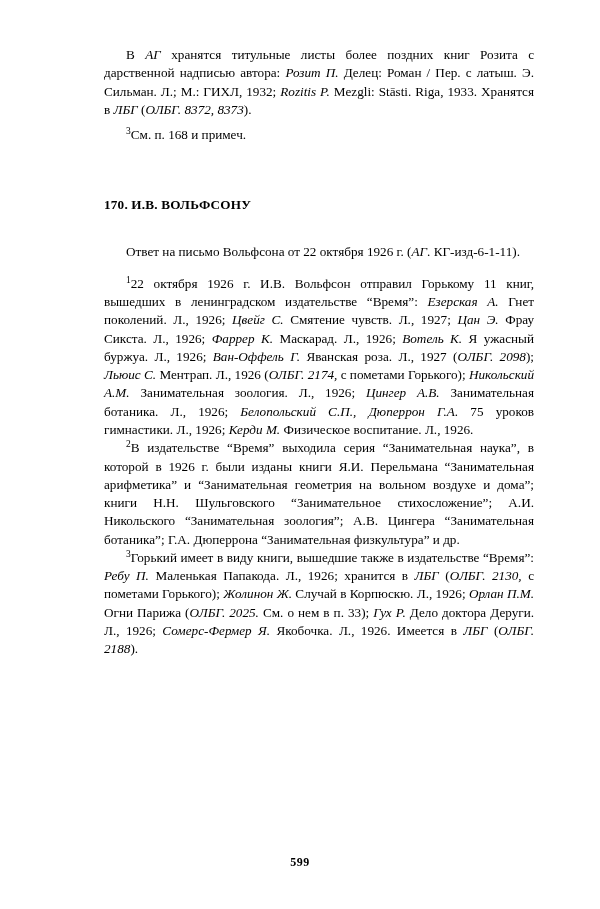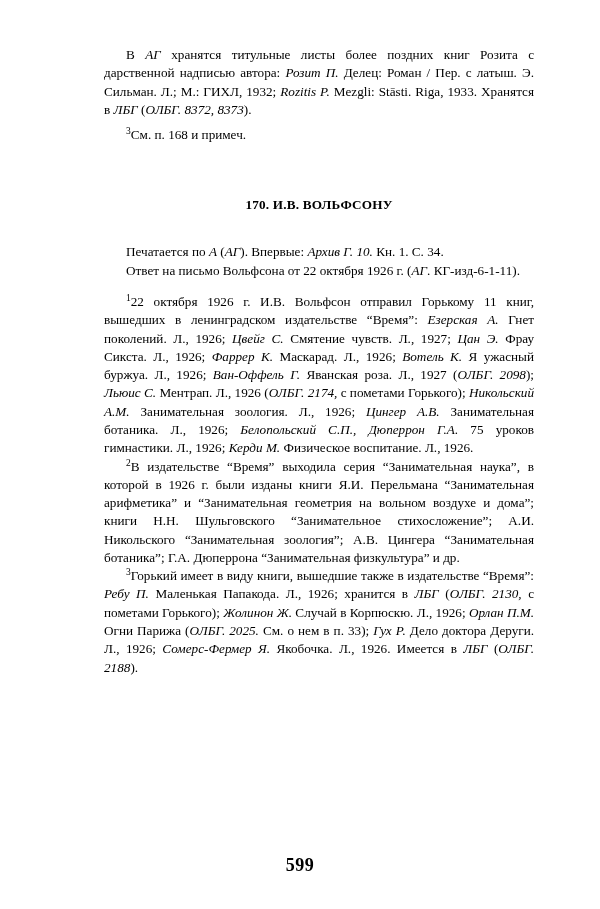--- a/index.html
+++ b/index.html
@@ -39,39 +39,39 @@
     line-height: 0;
   }
   i, .it {
     font-style: italic;
   }
   .gap-s { height: 7px; }
   .gap-m { height: 13px; }
   .gap-l { height: 30px; }
   .gap-xl { height: 40px; }
   .section-title {
-    text-align: center;
+    text-align: left;
     font-size: 13.2px;
     letter-spacing: 0.2px;
     margin: 0;
   }
   .note {
     font-size: 13.2px;
     line-height: 1.385;
     text-align: justify;
     margin: 0;
     text-indent: 22px;
   }
   .pageno {
     position: absolute;
     left: 0;
     top: 855px;
     width: 600px;
     text-align: center;
-    font-size: 18px;
+    font-size: 12px;
     font-weight: bold;
     letter-spacing: 0.5px;
   }
 </style>
 </head>
 <body>
 
 <div class="page">
 
   <div>
@@ -83,21 +83,20 @@
   </div>
 
   <div class="gap-xl"></div>
   <div class="gap-m"></div>
 
   <h2 class="section-title">170. И.В. ВОЛЬФСОНУ</h2>
 
   <div class="gap-l"></div>
 
   <div>
-    <p class="block indent"><span>Печатается по </span><i>А</i><span> (</span><i>АГ</i><span>). Впервые: </span><i>Архив Г. 10.</i><span> Кн. 1. С. 34.</span></p>
     <p class="block indent"><span>Ответ на письмо Вольфсона от 22 октября 1926 г. (</span><i>АГ</i><span>. КГ-изд-6-1-11).</span></p>
 
     <div class="gap-m"></div>
 
     <p class="note">
       <span class="sup-lead">1</span><span><span>22 октября 1926 г. И.В. Вольфсон отправил Горькому 11 книг, вышедших в ленинградском издательстве “Время”: </span><i>Езерская А.</i><span> Гнет поколений. Л., 1926; </span><i>Цвейг С.</i><span> Смятение чувств. Л., 1927; </span><i>Цан Э.</i><span> Фрау Сикста. Л., 1926; </span><i>Фаррер К.</i><span> Маскарад. Л., 1926; </span><i>Вотель К.</i><span> Я ужасный буржуа. Л., 1926; </span><i>Ван-Оффель Г.</i><span> Яванская роза. Л., 1927 (</span><i>ОЛБГ. 2098</i><span>); </span><i>Льюис С.</i><span> Ментрап. Л., 1926 (</span><i>ОЛБГ. 2174,</i><span> с пометами Горького); </span><i>Никольский А.М.</i><span> Занимательная зоология. Л., 1926; </span><i>Цингер А.В.</i><span> Занимательная ботаника. Л., 1926; </span><i>Белопольский С.П., Дюперрон Г.А.</i><span> 75 уроков гимнастики. Л., 1926; </span><i>Керди М.</i><span> Физическое воспитание. Л., 1926.</span></span>
     </p>
     <p class="note">
       <span class="sup-lead">2</span><span><span>В издательстве “Время” выходила серия “Занимательная наука”, в которой в 1926 г. были изданы книги Я.И. Перельмана “Занимательная арифметика” и “Занимательная геометрия на вольном воздухе и дома”; книги Н.Н. Шульговского “Занимательное стихосложение”; А.И. Никольского “Занимательная зоология”; А.В. Цингера “Занимательная ботаника”; Г.А. Дюперрона “Занимательная физкультура” и др.</span></span>
     </p>

